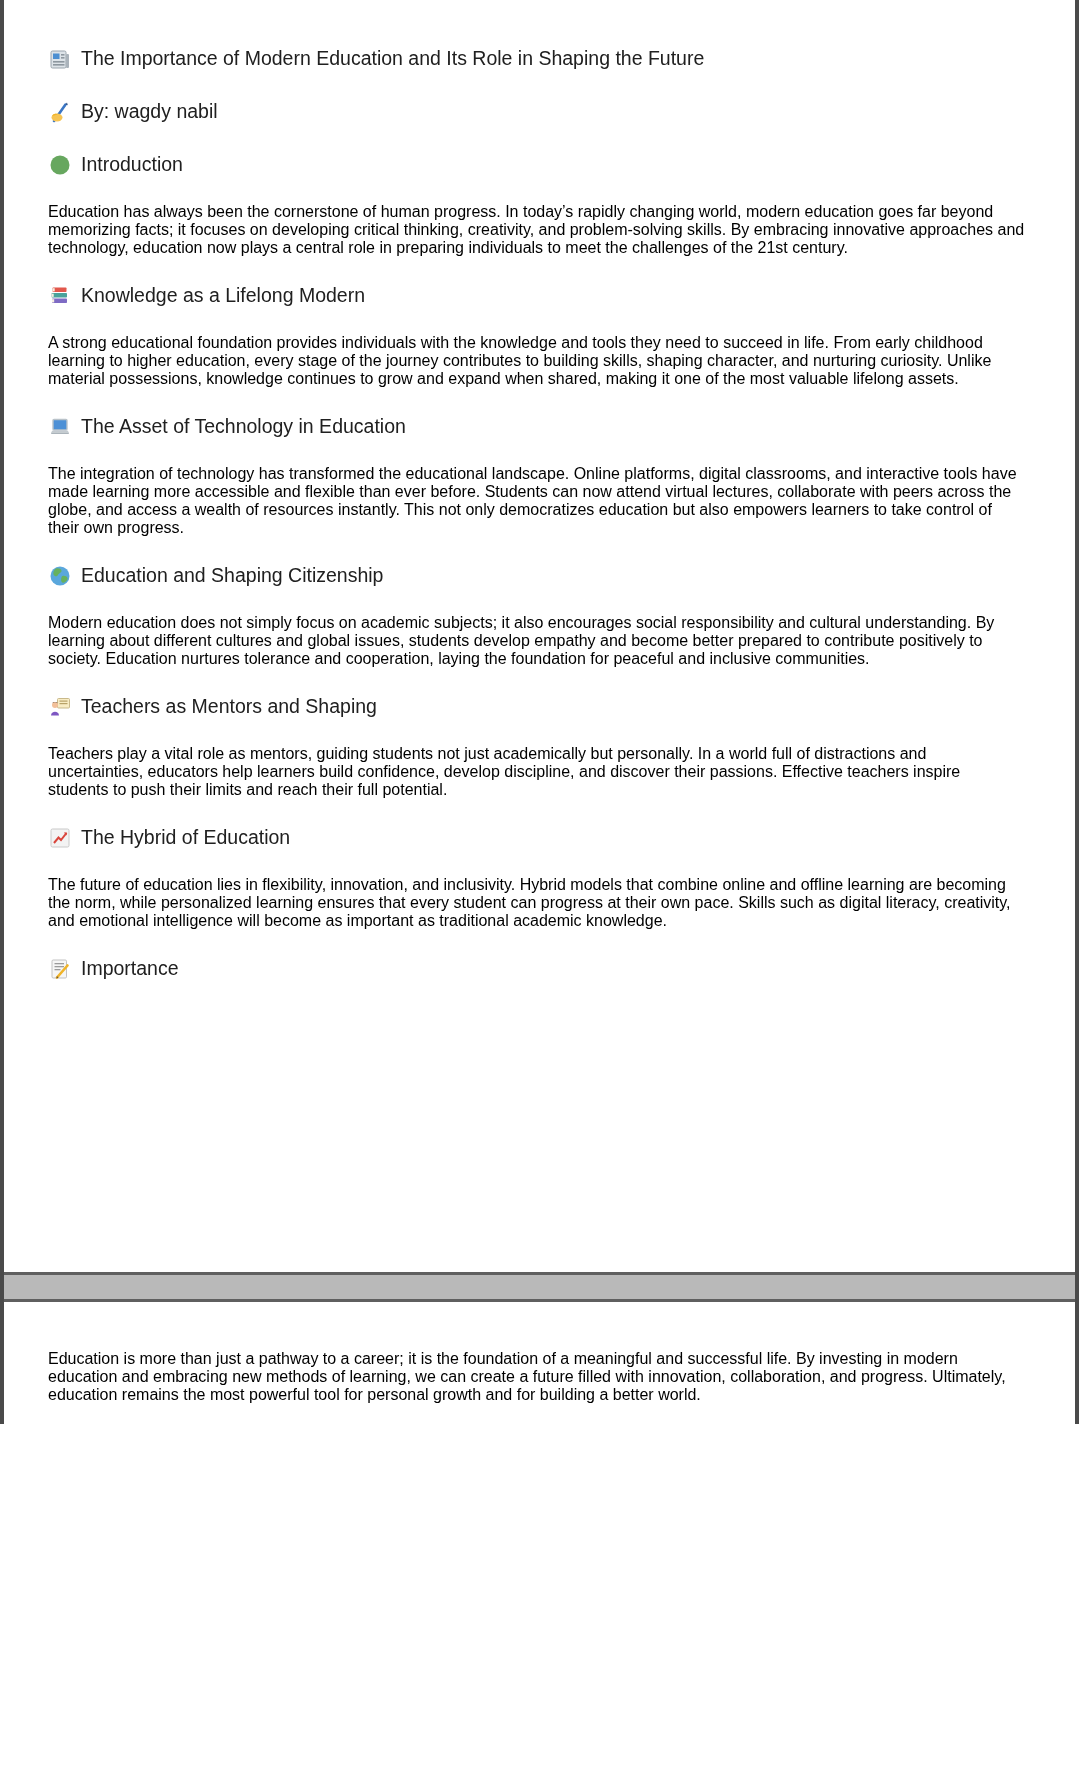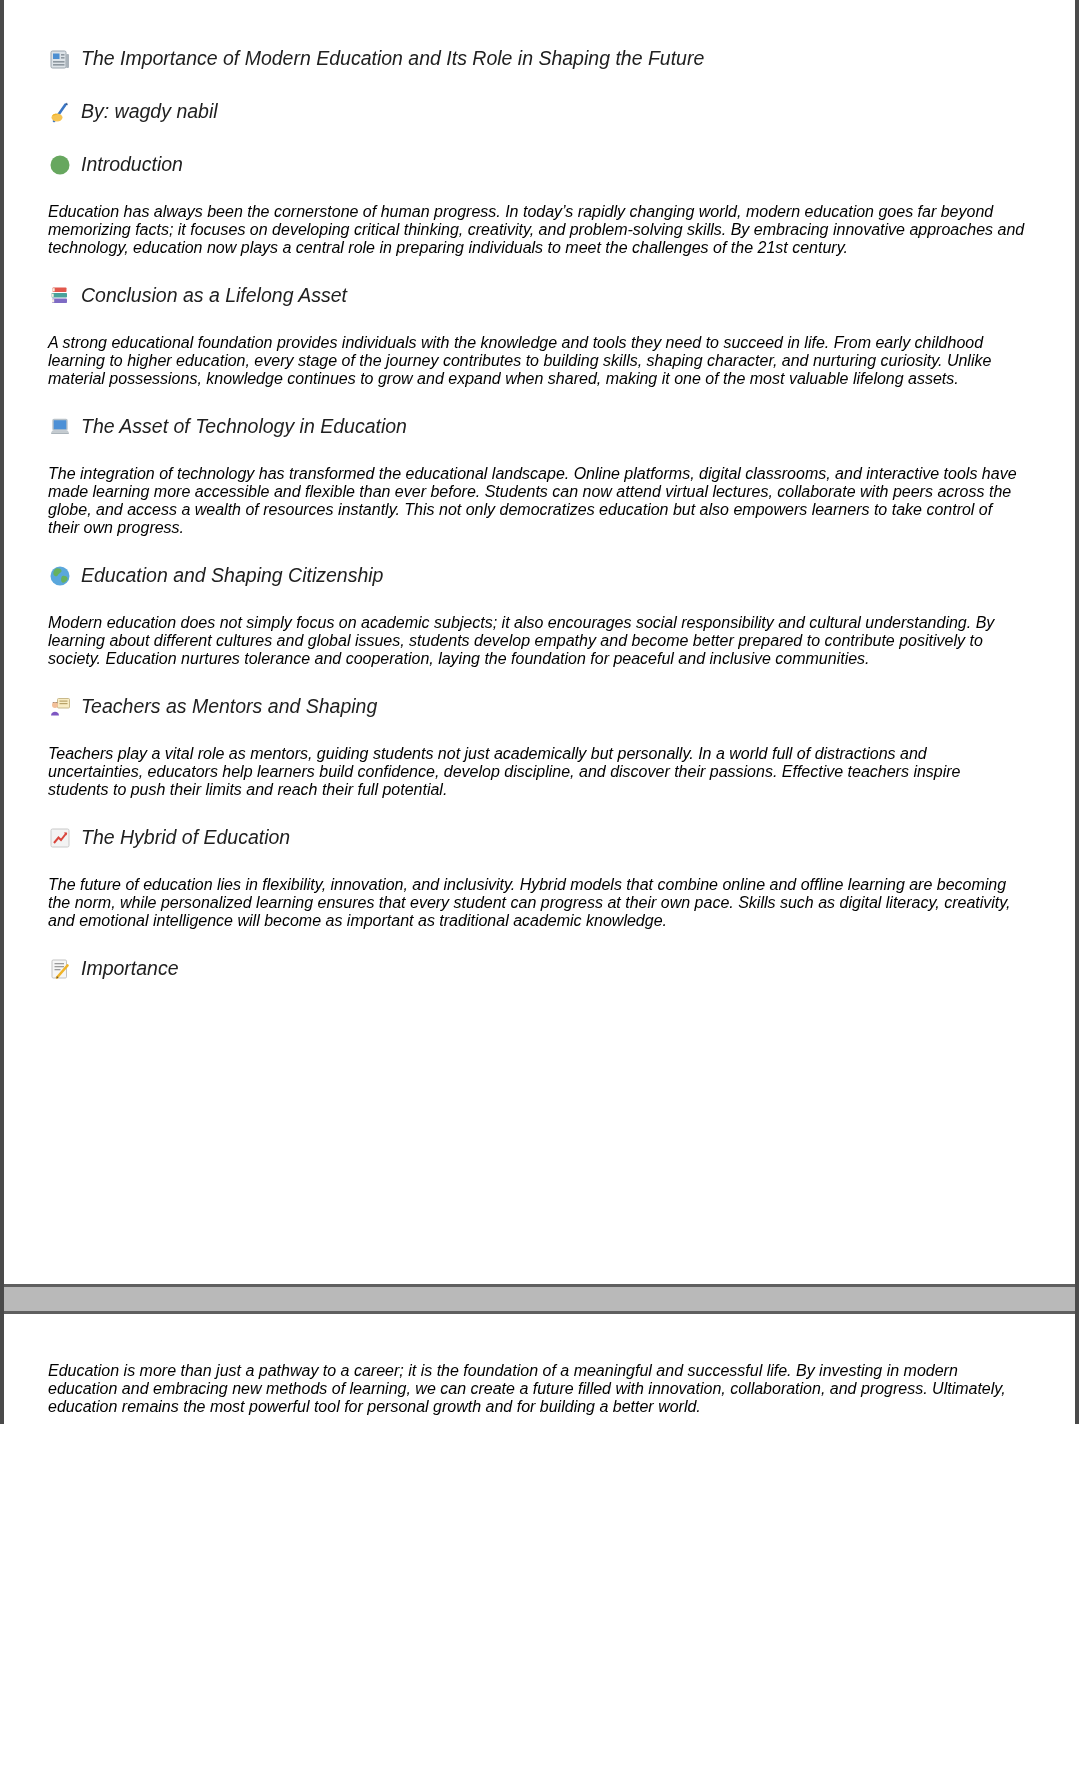--- a/index.html
+++ b/index.html
@@ -1,32 +1,32 @@
 <!DOCTYPE html>
 <html><head>
 <meta charset="utf-8">
 <style>
   html,body{margin:0;padding:0;background:#ffffff;}
   body{width:1079px;height:1780px;overflow:hidden;font-family:"Liberation Sans",sans-serif;}
 
   .viewport{
     position:relative;width:1079px;height:1424px;box-sizing:border-box;
     border-left:4px solid #4a4a4a;border-right:4px solid #4a4a4a;
-    background:#ffffff;display:flex;flex-direction:column;overflow:hidden;font-style:italic;
+    background:#ffffff;display:flex;flex-direction:column;overflow:hidden;
   }
   .page{background:#ffffff;box-sizing:border-box;}
   .page-1{height:1518px;border-bottom:3px solid #5f5f5f;padding:20px 50px 0 44px;overflow:hidden;}
   .page-gap{height:24px;background:#b9b9b9;flex:none;}
   .page-2{flex:1;border-top:3px solid #5f5f5f;position:relative;padding:48px 50px 0 44px;}
 
   .block{margin:24px 0;color:#202020;font-size:19.5px;line-height:29px;}
   .h-row{display:flex;align-items:center;gap:9px;}
   .h-row .icon{flex:none;width:24px;height:24px;display:inline-flex;align-items:center;justify-content:center;}
   .h-row .icon svg{width:24px;height:24px;display:block;}
-  p.body-text{margin:8px 0;max-width:985px;}
+  p.body-text{margin:20px 0;max-width:985px;}
 
   .page-2 p.body-text{position:relative;z-index:1;margin-top:0;}
 
   .fab{
     position:absolute;left:846px;top:1588px;width:170px;height:170px;
     border:none;border-radius:50%;background:#ee4a45;cursor:pointer;padding:0;
     box-shadow:0 0 26px 18px rgba(255,255,255,0.9);z-index:3;
     display:flex;align-items:center;justify-content:center;
   }
   .fab svg{width:170px;height:170px;display:block;}
@@ -79,21 +79,21 @@
       <span class="icon">
         <svg viewBox="0 0 24 24">
             <rect x="4.5" y="3.5" width="14" height="4.6" rx="0.8" fill="#e2574c"></rect>
             <rect x="4.5" y="4.2" width="2.2" height="3.2" fill="#f7efe2"></rect>
             <rect x="3.5" y="9" width="15.5" height="4.6" rx="0.8" fill="#4aa39b"></rect>
             <rect x="3.5" y="9.7" width="2.2" height="3.2" fill="#f7efe2"></rect>
             <rect x="4" y="14.5" width="15" height="4.6" rx="0.8" fill="#7e6bc4"></rect>
             <rect x="4" y="15.2" width="2.2" height="3.2" fill="#f7efe2"></rect>
           </svg>
       </span>
-      <span>Conclusion as a Lifelong Asset</span>
+      <span>Knowledge as a Lifelong Modern</span>
     </div>
     <p class="body-text">A strong educational foundation provides individuals with the knowledge and tools they need to succeed in life. From early childhood learning to higher education, every stage of the journey contributes to building skills, shaping character, and nurturing curiosity. Unlike material possessions, knowledge continues to grow and expand when shared, making it one of the most valuable lifelong assets.</p>
 
     <div class="block h-row">
       <span class="icon">
         <svg viewBox="0 0 24 24">
             <rect x="5" y="4.5" width="14" height="10.5" rx="1" fill="#4d90d6" stroke="#b9c2c9" stroke-width="1.4"></rect>
             <path d="M3 17.5 L21 17.5 L19.5 15.5 L4.5 15.5 Z" fill="#c3cad0"></path>
             <rect x="3" y="17.5" width="18" height="1.6" rx="0.8" fill="#aab3ba"></rect>
           </svg>

